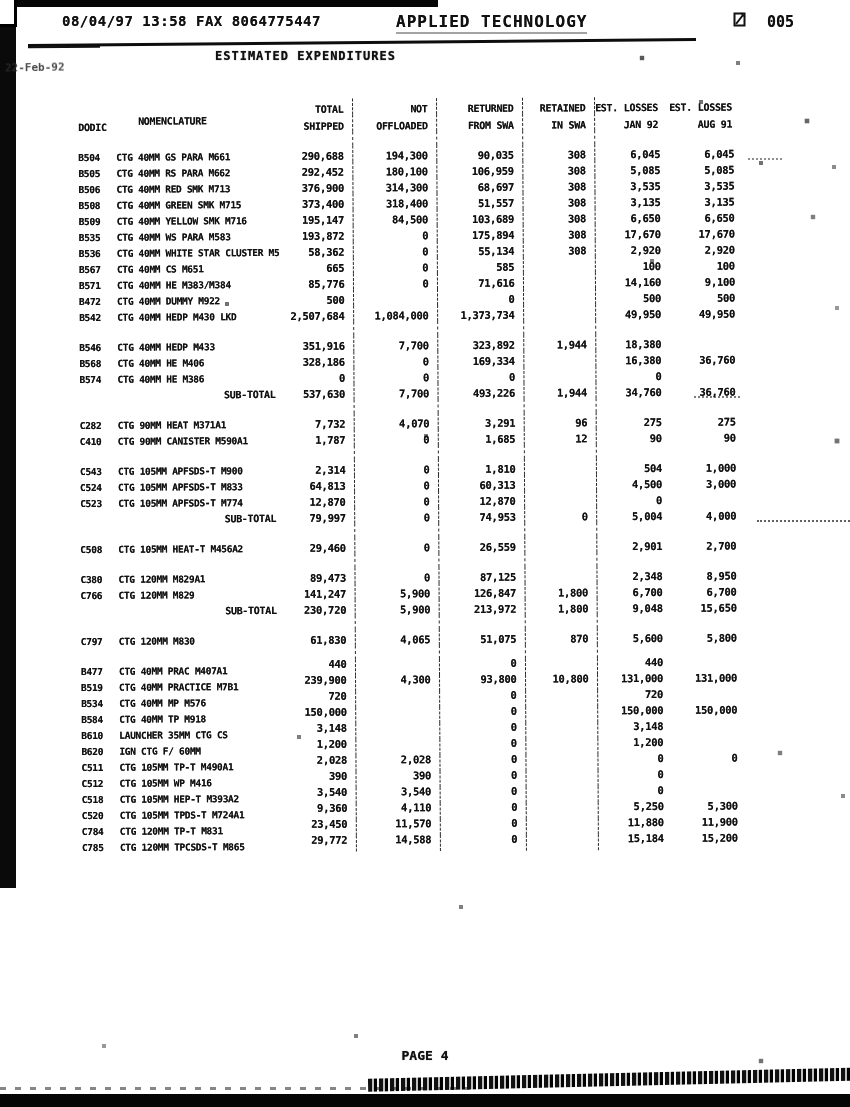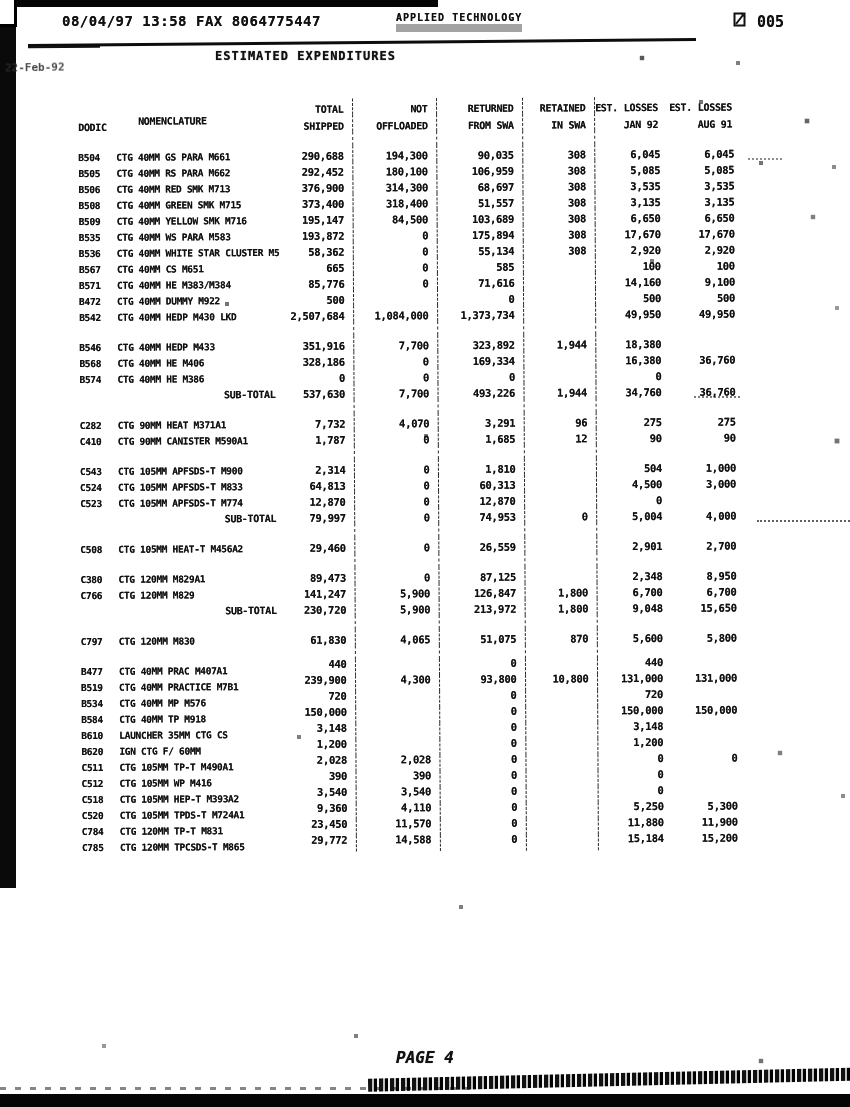--- a/index.html
+++ b/index.html
@@ -14,32 +14,32 @@
   .left-strip{left:0;top:8px;width:16px;height:880px;background:#0a0a0a;}
   .corner-notch{left:0;top:0;width:14px;height:24px;background:#fff;border-right:3px solid #000;border-bottom:3px solid #000;}
   .bottom-bar{left:0;top:1094px;width:850px;height:13px;background:#050505;}
   .bottom-speckle{left:368px;top:1073px;width:500px;height:13px;transform:rotate(-1.3deg);
     background:repeating-linear-gradient(90deg,#111 0 4px,rgba(0,0,0,.25) 4px 6px,#000 6px 9px,rgba(0,0,0,.06) 9px 11px);}
   .bottom-dashes{left:0;top:1087px;width:470px;height:3px;opacity:.55;
     background:repeating-linear-gradient(90deg,#222 0 6px,transparent 6px 15px);}
   
   .fax-line{left:62px;top:13px;font-size:14px;font-weight:700;letter-spacing:.5px;white-space:nowrap;
     text-shadow:0 0 .6px rgba(0,0,0,.75);}
-  .fax-sender{left:396px;top:12px;font-size:10px;font-weight:700;letter-spacing:1px;white-space:nowrap;
-    border-bottom:8px solid #a3a3a3;padding-bottom:1px;text-shadow:0 0 .6px rgba(0,0,0,.75);}
-  .fax-pageno{left:733px;top:11px;font-size:15px;font-weight:700;display:flex;align-items:center;gap:10px;
+  .fax-sender{left:396px;top:12px;font-size:16px;font-weight:700;letter-spacing:1px;white-space:nowrap;
+    border-bottom:2px solid #a3a3a3;padding-bottom:1px;text-shadow:0 0 .6px rgba(0,0,0,.75);}
+  .fax-pageno{left:733px;top:11px;font-size:15px;font-weight:700;display:flex;align-items:center;gap:20px;
     text-shadow:0 0 .6px rgba(0,0,0,.75);}
   .header-rule{left:28px;top:41px;width:668px;height:3px;background:#0d0d0d;transform:rotate(-0.5deg);}
   .header-rule2{left:28px;top:46px;width:72px;height:2px;background:#111;transform:rotate(-0.5deg);}
   .side-note{left:5px;top:61px;font-size:11px;font-weight:700;color:#2c2c2c;
     filter:blur(.7px);opacity:.85;transform:rotate(-1deg);}
   .doc-title{left:215px;top:49px;width:300px;text-align:left;font-size:12px;font-weight:700;
     letter-spacing:1px;filter:blur(.45px);text-shadow:0 0 1px rgba(0,0,0,.8);}
-  .page-footer{left:360px;top:1048px;width:130px;text-align:center;font-size:16px;font-weight:700;
-    filter:blur(.35px);text-shadow:0 0 .8px rgba(0,0,0,.8);font-style:italic;}
+  .page-footer{left:360px;top:1048px;width:130px;text-align:center;font-size:13px;font-weight:700;
+    filter:blur(.35px);text-shadow:0 0 .8px rgba(0,0,0,.8);}
   
   table.exp{position:absolute;left:78px;top:100px;width:662px;border-collapse:collapse;table-layout:fixed;
     transform:rotate(-0.3deg);transform-origin:left top;
     font-size:10.5px;font-weight:700;letter-spacing:-0.3px;
     text-shadow:0 0 .55px rgba(0,0,0,.7);}
   col.c-label{width:200px;}
   col.c1{width:74px;} col.c2{width:84px;} col.c3{width:86px;}
   col.c4{width:72px;} col.c5{width:72px;} col.c6{width:74px;}
   th,td{padding:0;margin:0;vertical-align:bottom;font-weight:700;}
   thead th{font-size:10px;height:16px;text-align:center;white-space:nowrap;}

